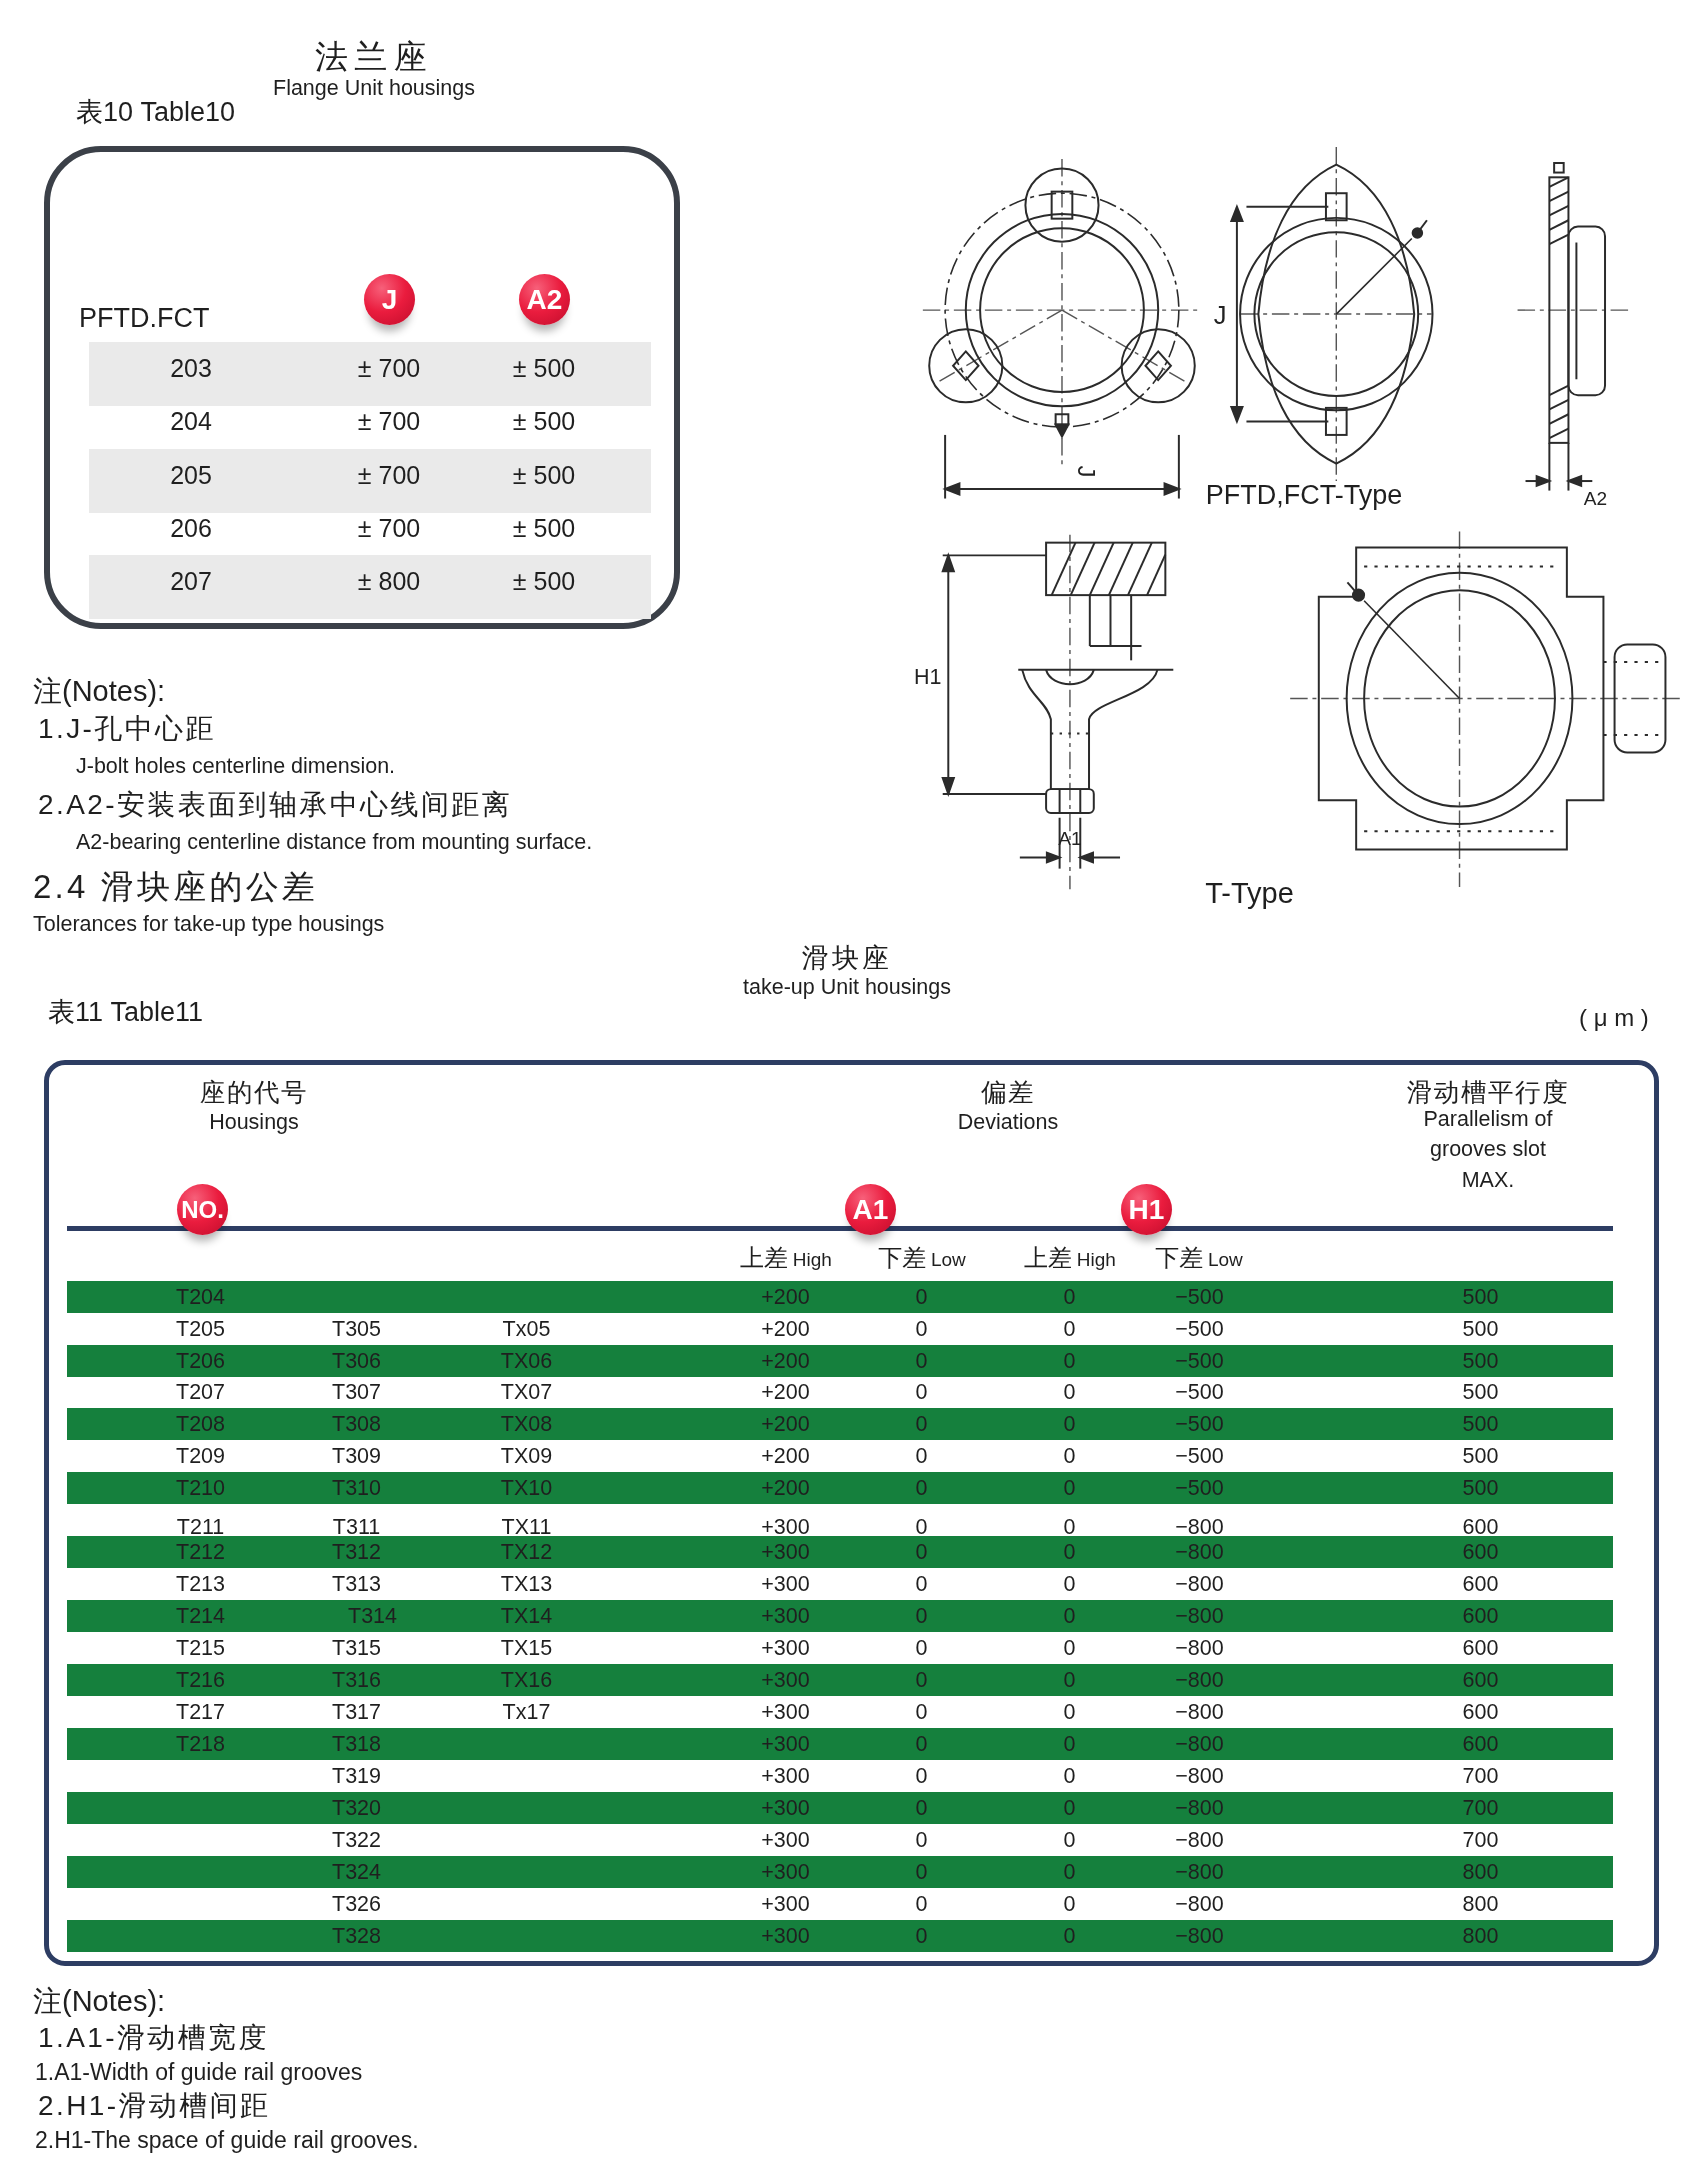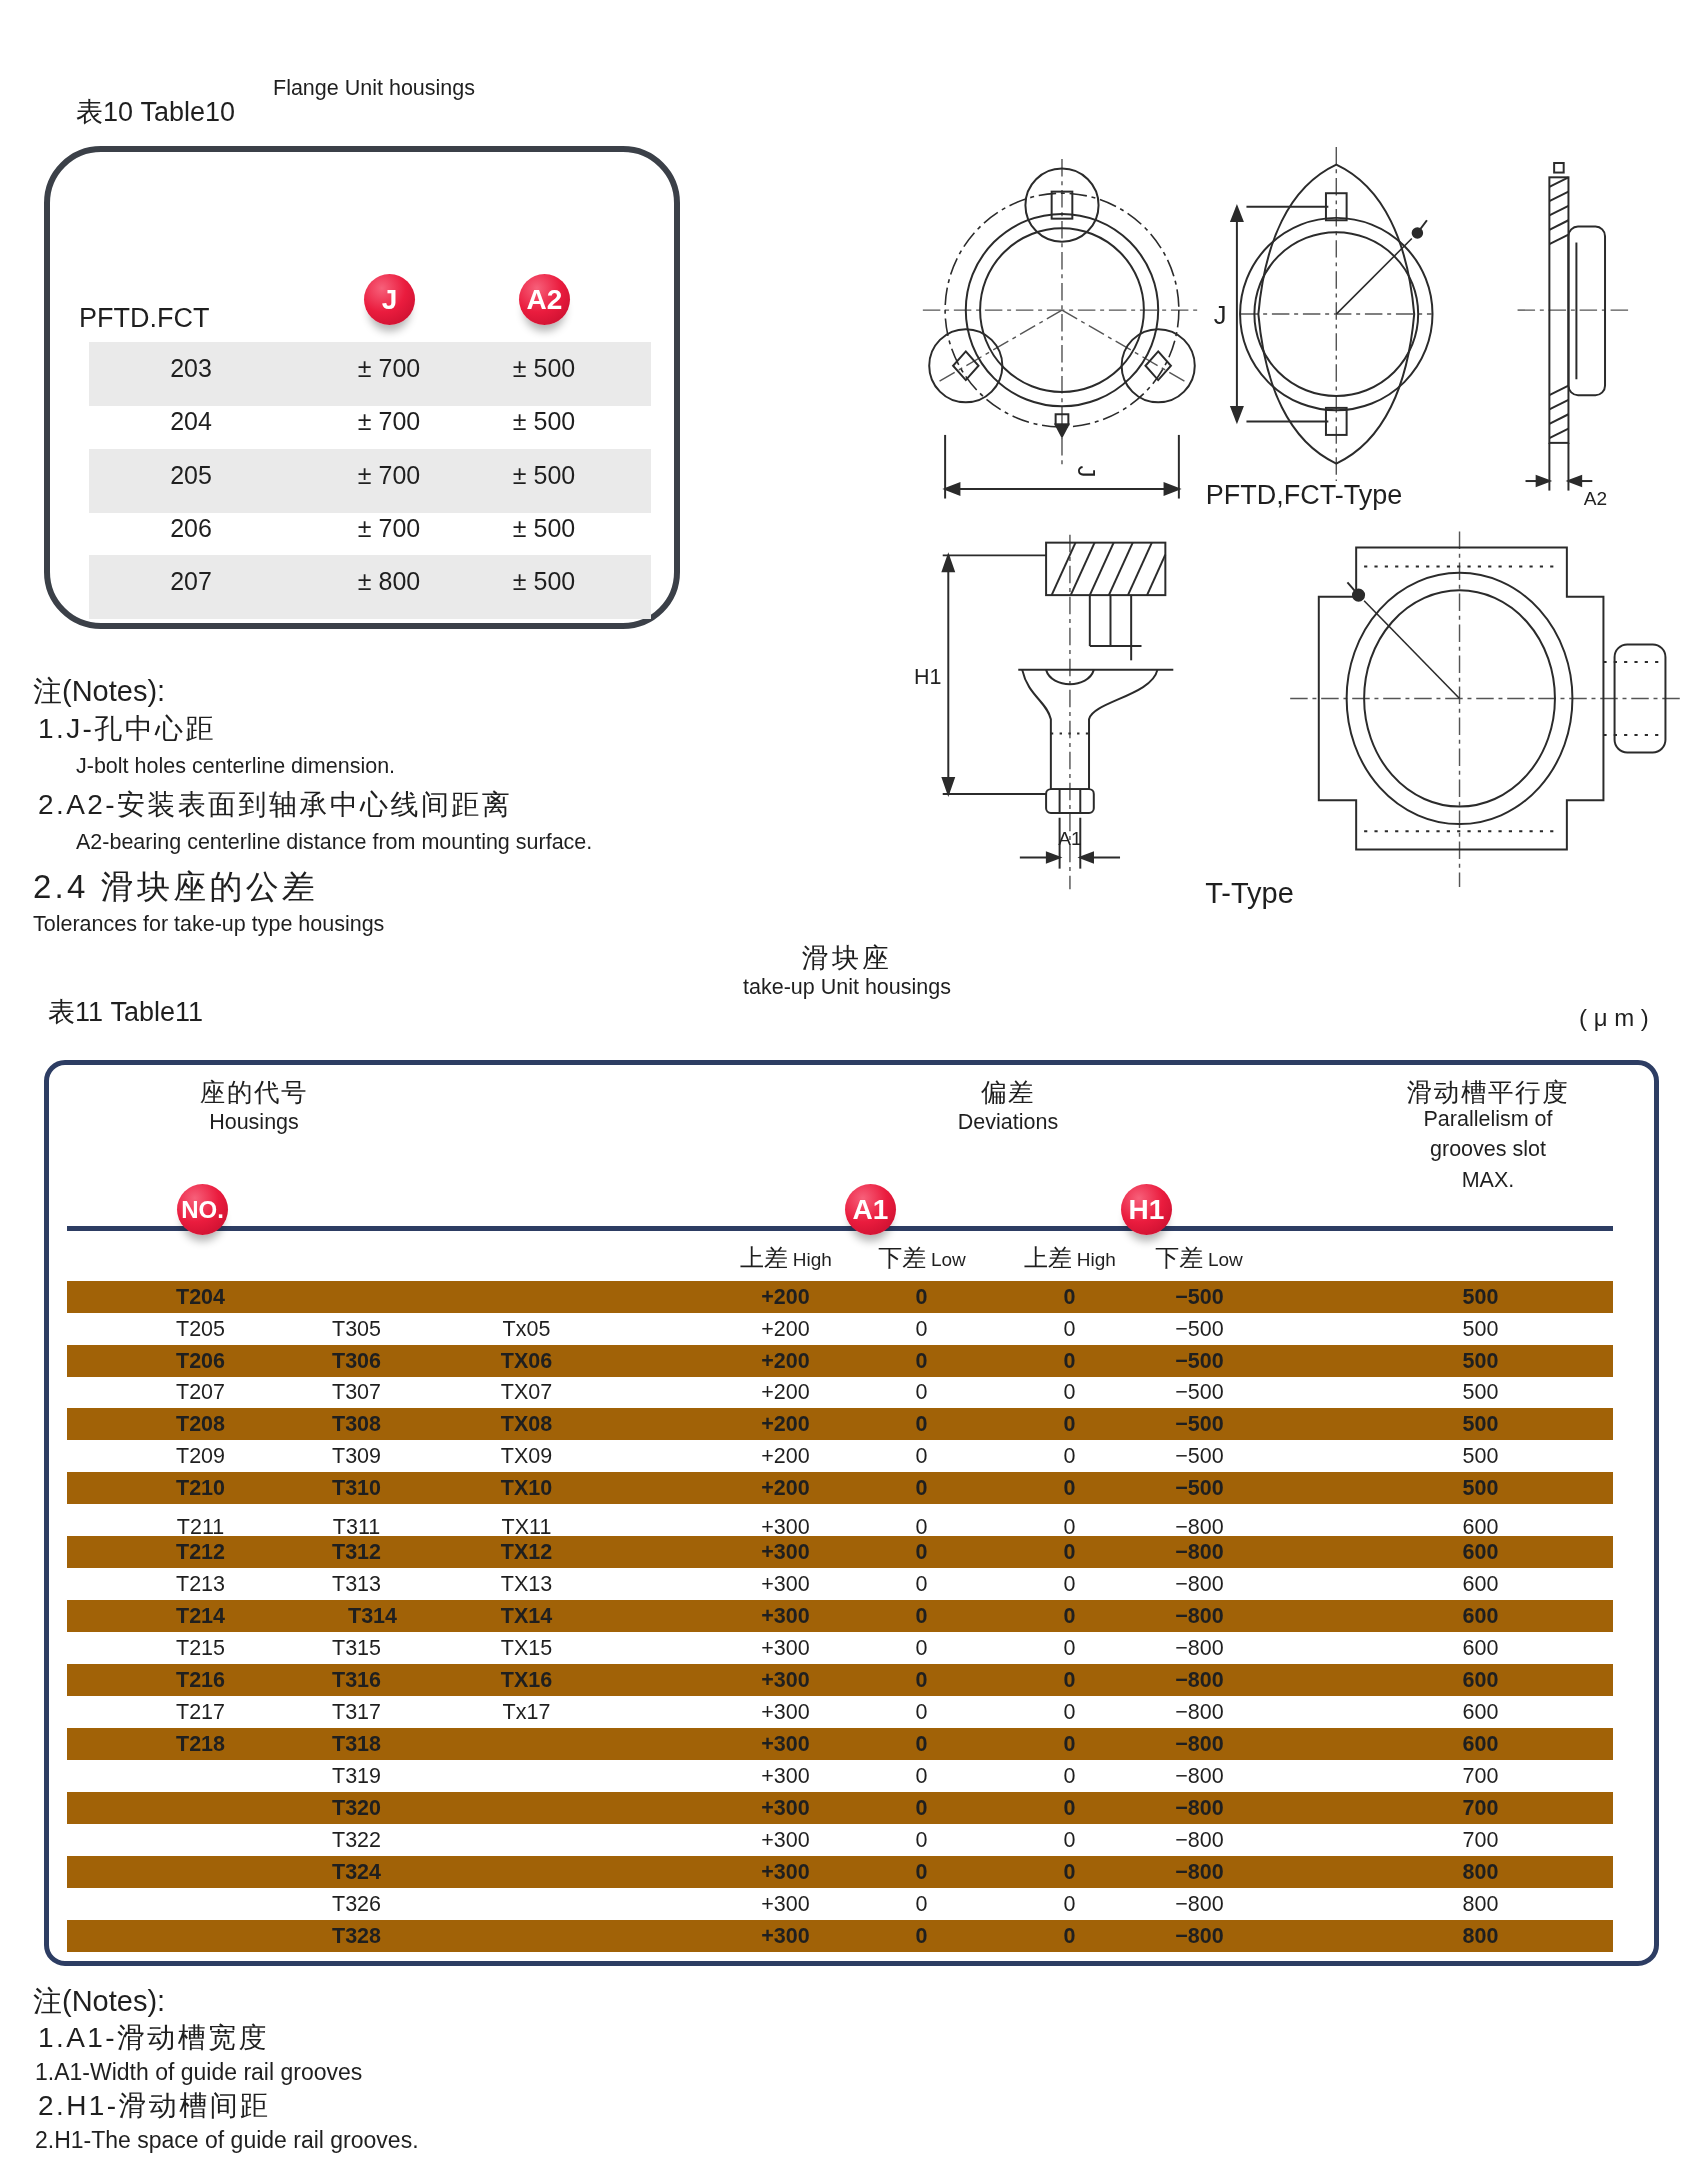--- a/index.html
+++ b/index.html
@@ -30,39 +30,40 @@
   .pftd-label{font-size:27px;}
   
   .hdr-zh{font-size:25.5px;letter-spacing:1.6px;}
   .hdr-en{font-size:21.5px;}
   .sep-line{position:absolute;left:17.5px;top:161px;width:1546px;height:4.8px;background:#2d3d63;}
   .subhdr{position:absolute;transform:translateX(-50%);top:177px;white-space:nowrap;}
   .subhdr .szh{font-size:24px;}
   .subhdr .sen{font-size:19px;margin-left:4.8px;}
   
   .t11row{position:absolute;left:17.5px;width:1546px;height:32px;}
-  .t11row.odd{background:#a16207;font-weight:bold;}
+  .t11row.odd{background:#15803d;}
   .t11row span{position:absolute;transform:translateX(-50%);line-height:32px;font-size:21.5px;white-space:nowrap;}
   
   .note-title{font-size:29px;}
   .note-zh{font-size:28px;letter-spacing:2.4px;}
   .note-en{font-size:21.5px;}
   .note2-en{font-size:23px;}
   .heading-zh{font-size:33px;letter-spacing:3.2px;}
   .heading-en{font-size:21.5px;}
   .drw-label{font-size:27px;}
   .drw-label2{font-size:29px;}
   svg{overflow:visible;}
   svg text{font-family:"Liberation Sans","DejaVu Sans",sans-serif;fill:#222;}
 </style>
 </head>
 <body>
 
 <div class="page">
 
+  <div class="a c zh-big" style="left:159px;top:35px;width:430px;">法兰座</div>
   <div class="a c en-sub" style="left:159px;top:76px;width:430px;">Flange Unit housings</div>
   <div class="a tbl-label" style="left:76px;top:94px;">表10 Table10</div>
 
   <div class="box10">
     <div class="a pftd-label" style="left:29px;top:151px;">PFTD.FCT</div>
     <div class="badge big-text" style="left:314px;top:122px;">J</div>
     <div class="badge big-text" style="left:469px;top:122px;">A2</div>
     <div class="a" style="left:0;top:190px;width:624px;height:270px;">
         <div class="t10row odd" style="top: 0px;">
           <span style="left: 102px;">203</span>

